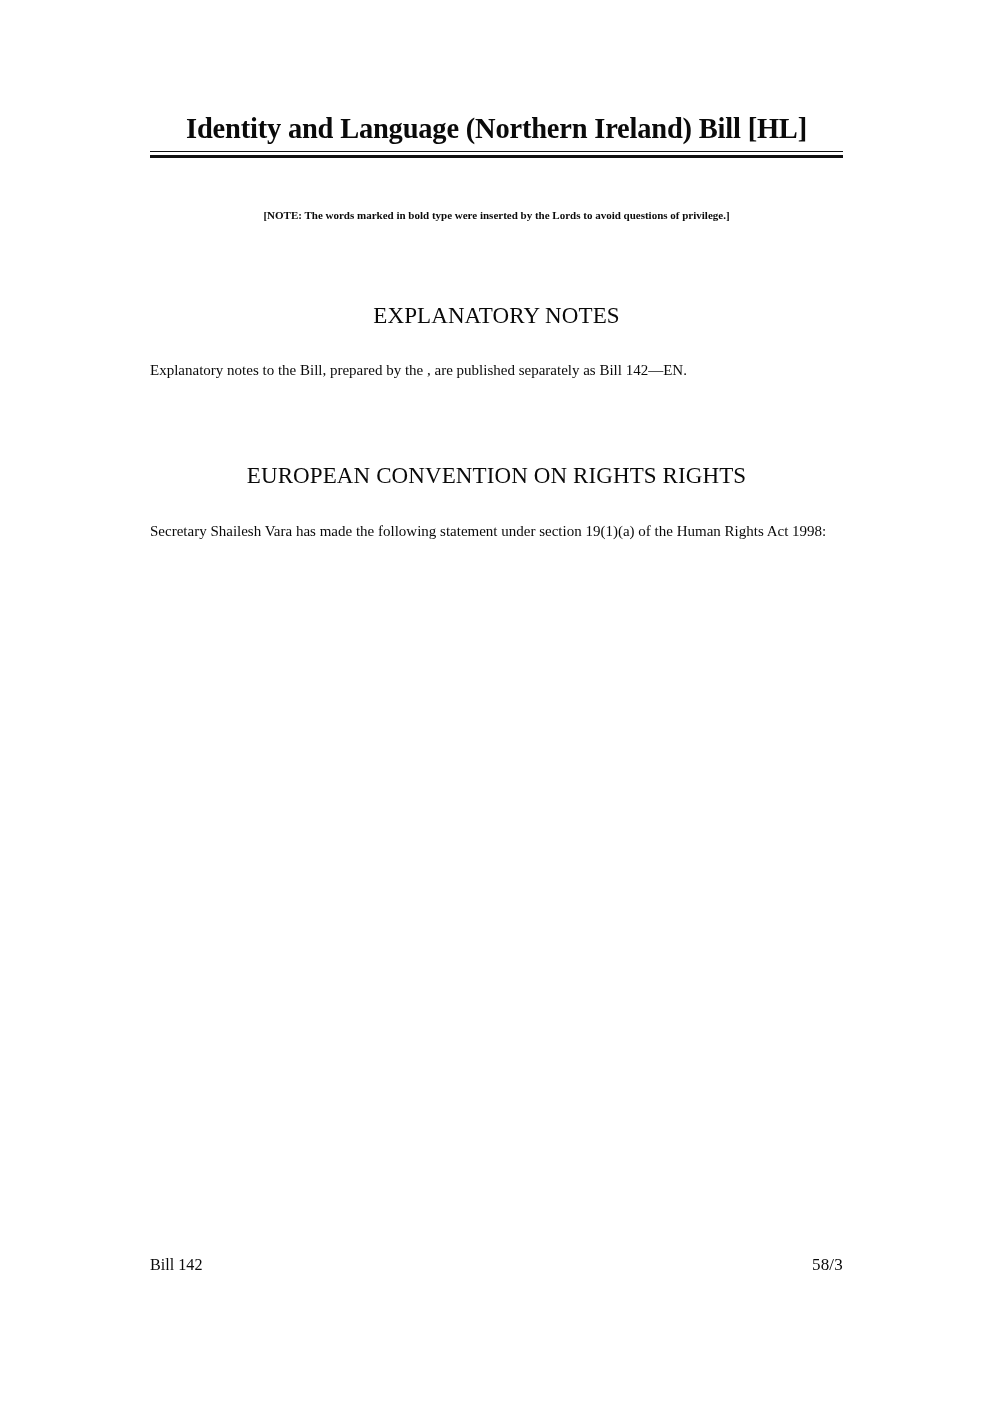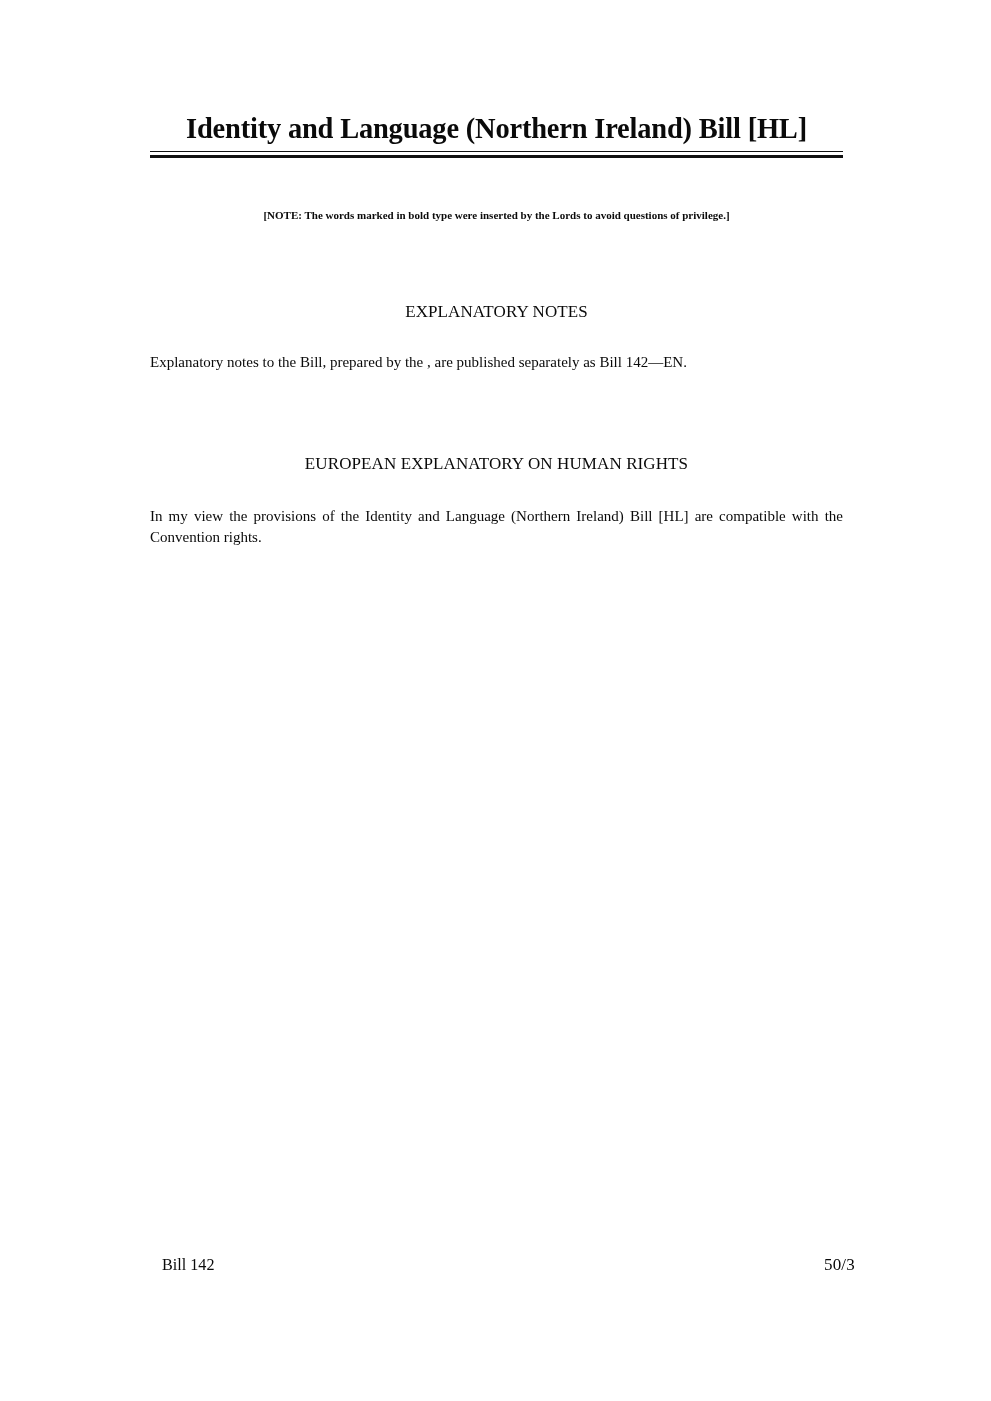--- a/index.html
+++ b/index.html
@@ -63,21 +63,21 @@
     font-weight: bold;
     font-size: 11px;
     line-height: 1.38;
     text-align: center;
     padding: 0 6px;
   }
 
   
   .section-heading {
     margin-top: 0;
-    font-size: 17px;
+    font-size: 23px;
     font-weight: normal;
     text-align: center;
     line-height: 1.3;
     letter-spacing: 0.1px;
   }
   .heading-explanatory {
     margin-top: 78px;
   }
   .heading-echr {
     margin-top: 81px;
@@ -102,21 +102,21 @@
     margin-top: 31px;
   }
   .blank-slot {
     display: inline;
     white-space: pre;
   }
 
   
   .footer {
     position: absolute;
-    left: 162px;
+    left: 150px;
     top: 1243px;
     width: 693px;
     display: flex;
     justify-content: space-between;
     align-items: baseline;
     font-size: 17px;
     line-height: 1.2;
   }
   .footer-left {
     transform: scaleX(0.95);
@@ -139,25 +139,25 @@
       <div class="title-rule-gap"></div>
       <div class="title-rule-thick"></div>
     </div>
 
     <div class="note-block">[NOTE: The words marked in bold type were inserted by the Lords to avoid questions of privilege.]</div>
 
     <div class="section-heading heading-explanatory">EXPLANATORY NOTES</div>
 
     <p class="body-para para-explanatory"><span>Explanatory notes to the Bill, prepared by the</span><span class="blank-slot"> </span><span>, are published separately as Bill 142—EN.</span></p>
 
-    <div class="section-heading heading-echr">EUROPEAN EXPLANATORY ON HUMAN RIGHTS</div>
+    <div class="section-heading heading-echr">EUROPEAN CONVENTION ON RIGHTS RIGHTS</div>
 
+    <p class="body-para para-statement">Secretary Shailesh Vara has made the following statement under section 19(1)(a) of the Human Rights Act 1998:</p>
 
-    <p class="body-para para-compatible">In my view the provisions of the Identity and Language (Northern Ireland) Bill [HL] are compatible with the Convention rights.</p>
 
   </div>
 
   <div class="footer">
     <div class="footer-left">Bill 142</div>
-    <div class="footer-right">50/3</div>
+    <div class="footer-right">58/3</div>
   </div>
 
 </div>
 
 </body></html>

